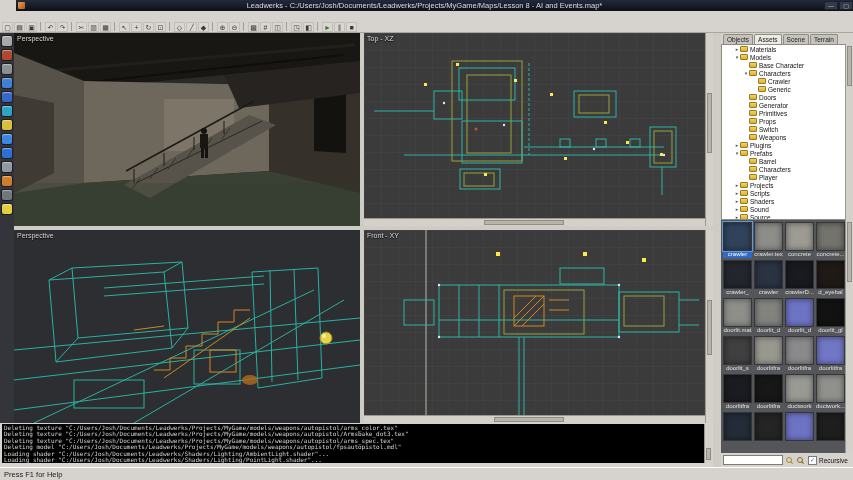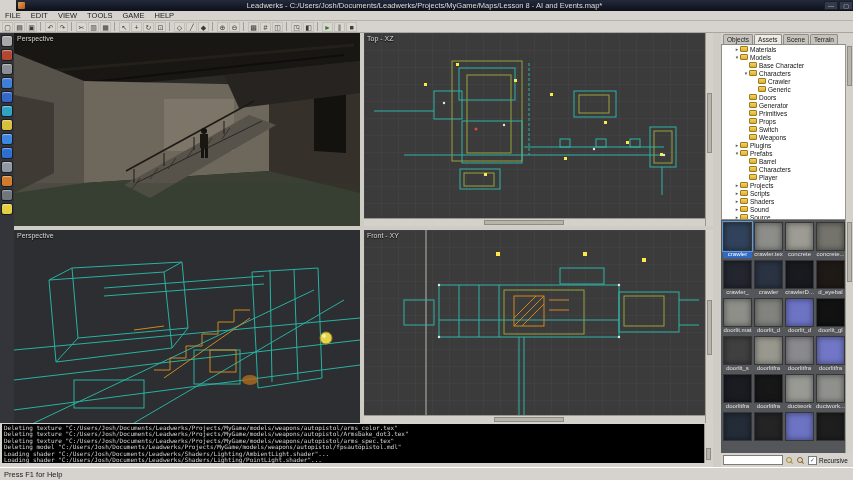--- a/index.html
+++ b/index.html
@@ -127,34 +127,20 @@
     <span style="display:flex;">
 
         <span class="tb-btn">—</span>
 
         <span class="tb-btn">▢</span>
 
         <span class="tb-btn" style="background: rgb(178, 58, 46); color: rgb(255, 255, 255);">×</span>
       </span>
   </div>
 
-  <div id="menubar">
-
-      <span class="menu-item">FILE</span>
-
-      <span class="menu-item">EDIT</span>
-
-      <span class="menu-item">VIEW</span>
-
-      <span class="menu-item">TOOLS</span>
-
-      <span class="menu-item">GAME</span>
-
-      <span class="menu-item">HELP</span>
-    </div>
 
   <div id="toolbar">
 
       <span class="tb-icon">▢</span>
 
       <span class="tb-icon">▤</span>
 
       <span class="tb-icon">▣</span>
 
       <span class="tb-icon sep"></span>

